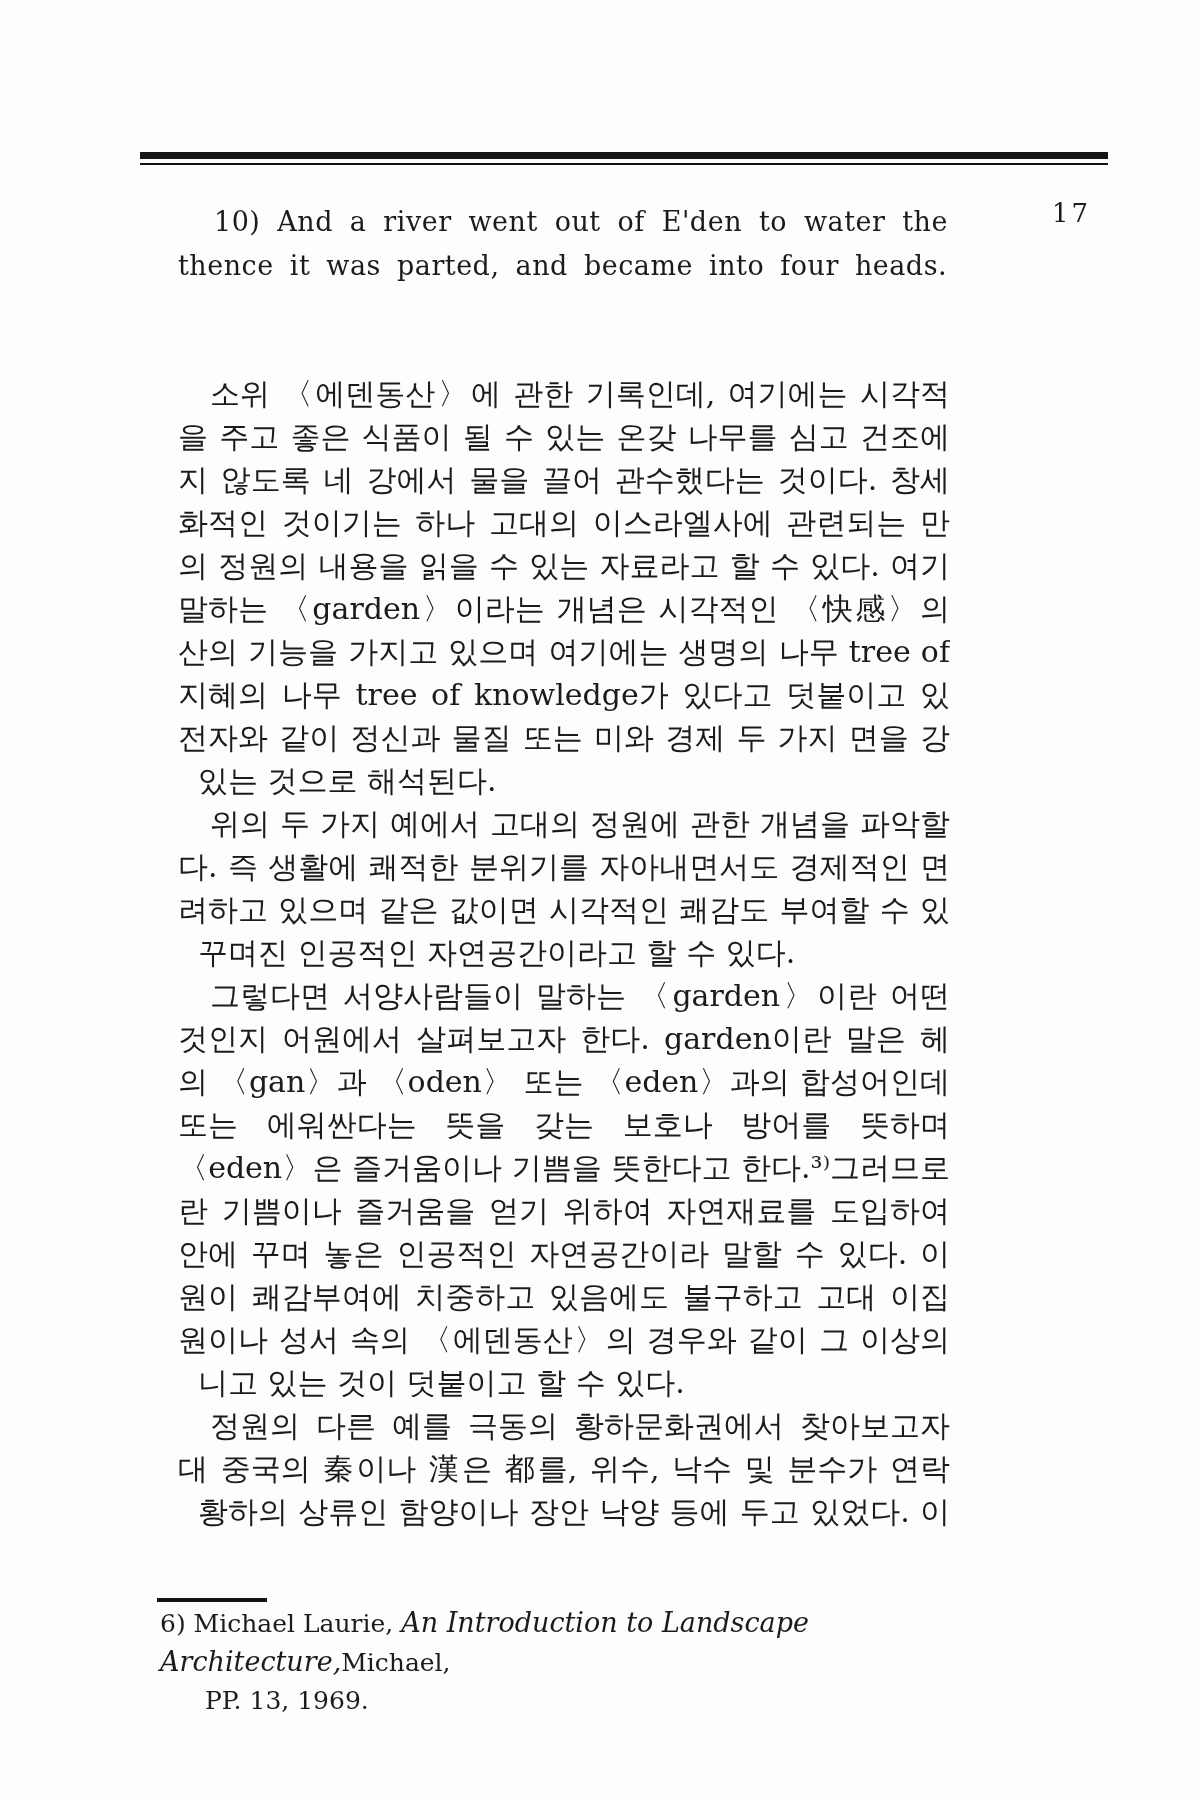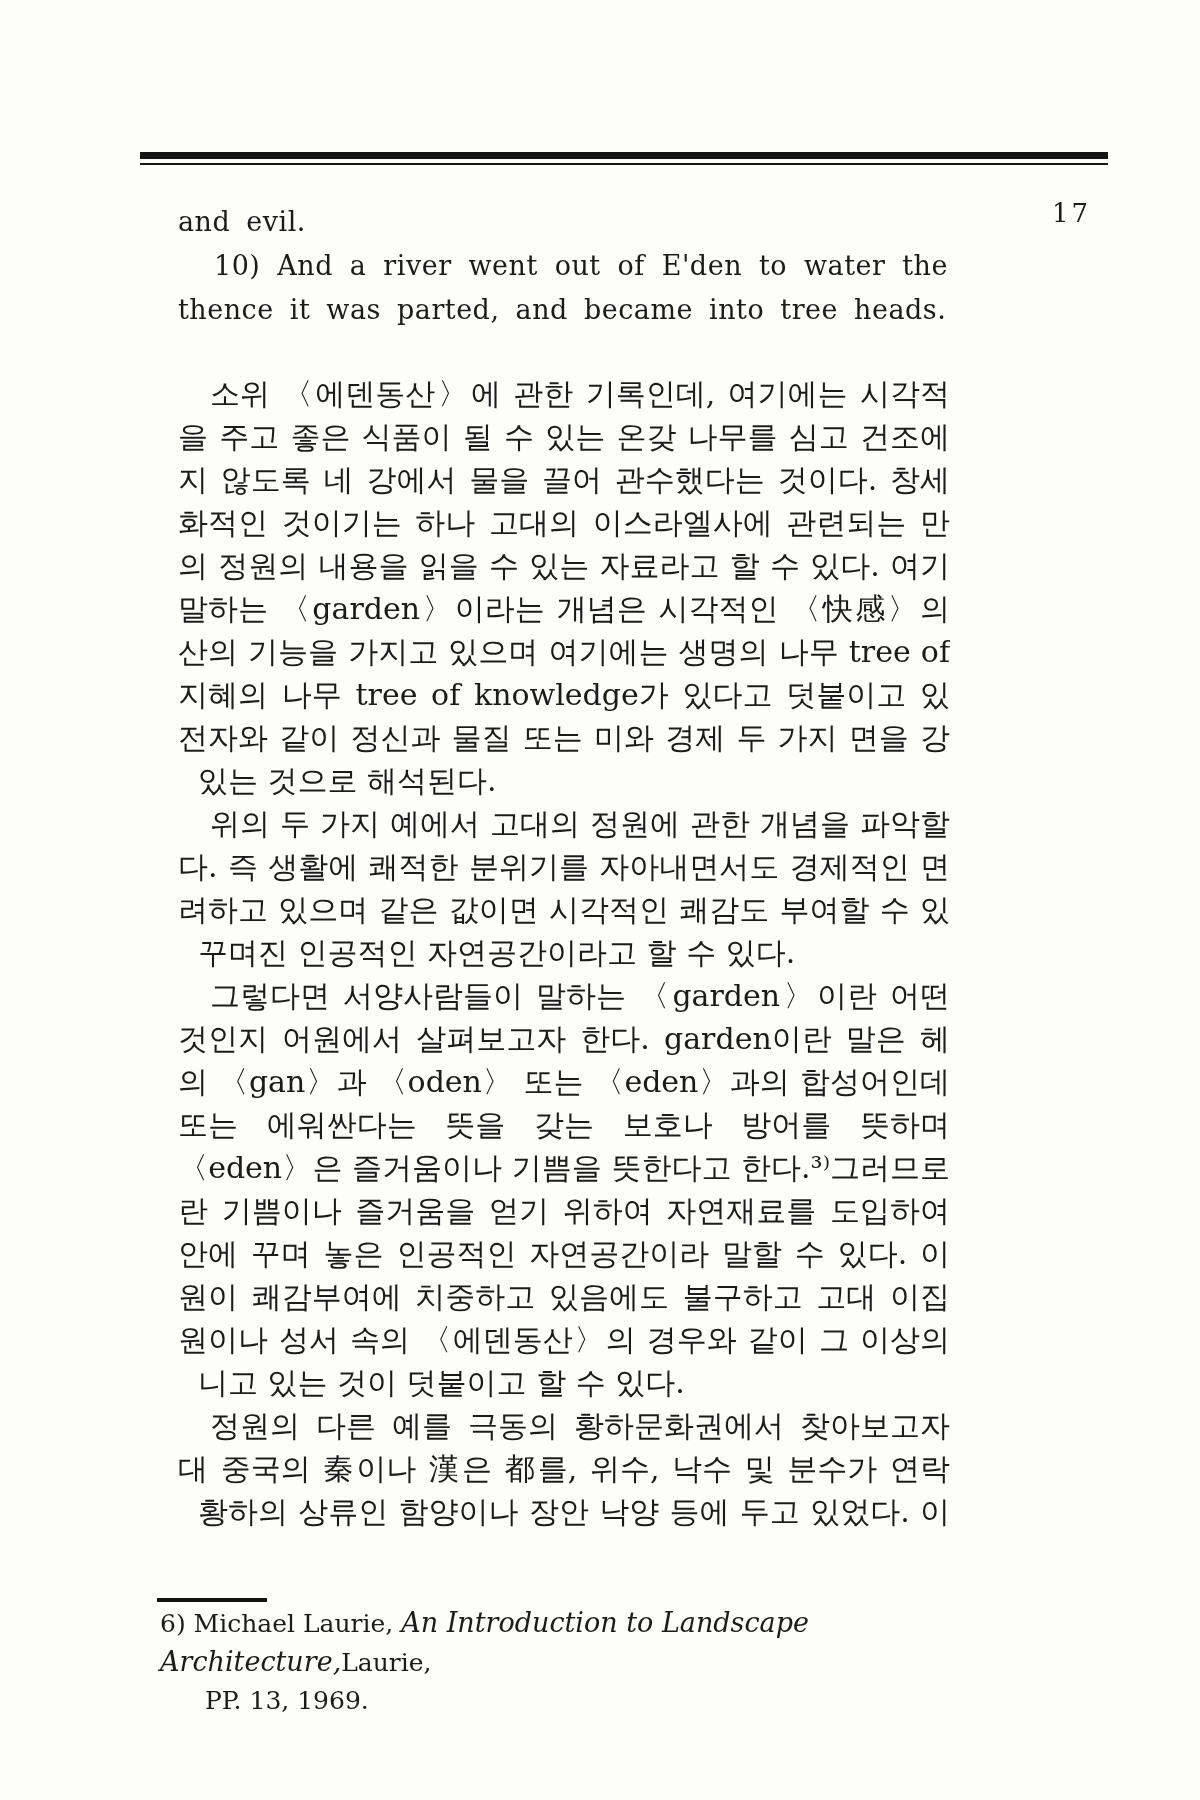--- a/index.html
+++ b/index.html
@@ -104,23 +104,22 @@
 </head>
 <body>
 
 <div class="page">
 
   <div class="top-rule"></div>
 
   <div class="page-number">17</div>
 
   <div class="english-block">
-    <p>and evil.</p>
     <p class="fill indent">10) And a river went out of E'den to water the garden,and from</p>
-    <p>thence it was parted, and became into tree heads.</p>
+    <p>thence it was parted, and became into four heads.</p>
   </div>
 
   <div class="body-block">
     <p class="indent">소위 〈에덴동산〉에 관한 기록인데, 여기에는 시각적으로 쾌감</p>
     <p>을 주고 좋은 식품이 될 수 있는 온갖 나무를 심고 건조에 마르</p>
     <p>지 않도록 네 강에서 물을 끌어 관수했다는 것이다. 창세기는 신</p>
     <p>화적인 것이기는 하나 고대의 이스라엘사에 관련되는 만큼 당시</p>
     <p>의 정원의 내용을 읽을 수 있는 자료라고 할 수 있다. 여기에서</p>
     <p>말하는 〈garden〉이라는 개념은 시각적인 〈快感〉의 부여와 식품생</p>
     <p>산의 기능을 가지고 있으며 여기에는 생명의 나무 tree of life 와</p>
@@ -142,17 +141,17 @@
     <p>원이나 성서 속의 〈에덴동산〉의 경우와 같이 그 이상의 뜻을 지</p>
     <p class="end">니고 있는 것이 덧붙이고 할 수 있다.</p>
     <p class="indent">정원의 다른 예를 극동의 황하문화권에서 찾아보고자 한다. 고</p>
     <p>대 중국의 秦이나 漢은 都를, 위수, 낙수 및 분수가 연락 되는</p>
     <p class="end">황하의 상류인 함양이나 장안 낙양 등에 두고 있었다. 이 지역은</p>
   </div>
 
   <div class="footnote-rule"></div>
 
   <div class="footnote">
-    <p><span>6) Michael Laurie, </span><span class="fn-title">An Introduction to Landscape Architecture,</span><span>Laurie,</span></p>
+    <p><span>6) Michael Laurie, </span><span class="fn-title">An Introduction to Landscape Architecture,</span><span>Michael,</span></p>
     <p class="fn-line2">PP. 13, 1969.</p>
   </div>
 
 </div>
 
 </body></html>

